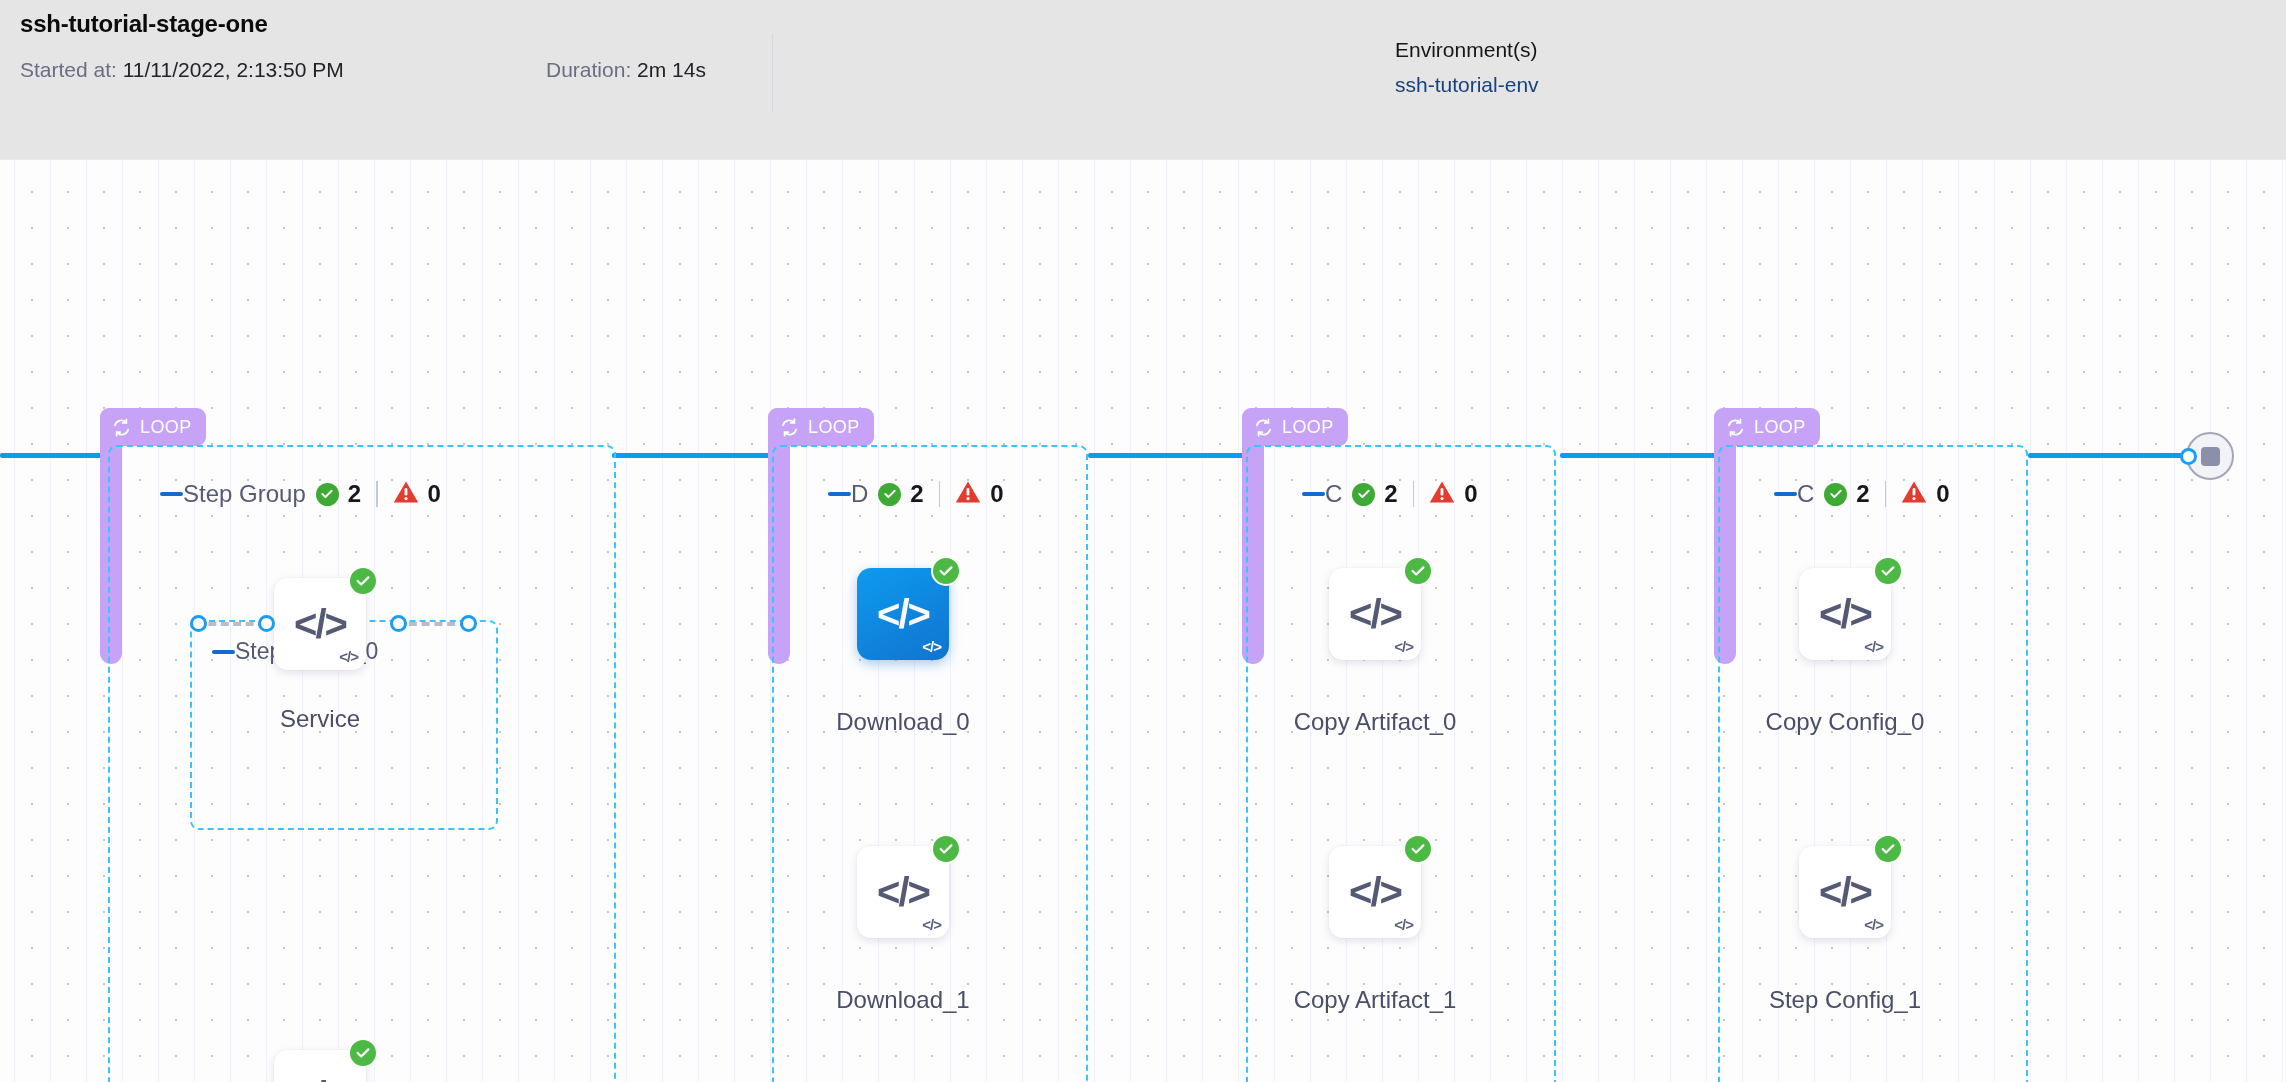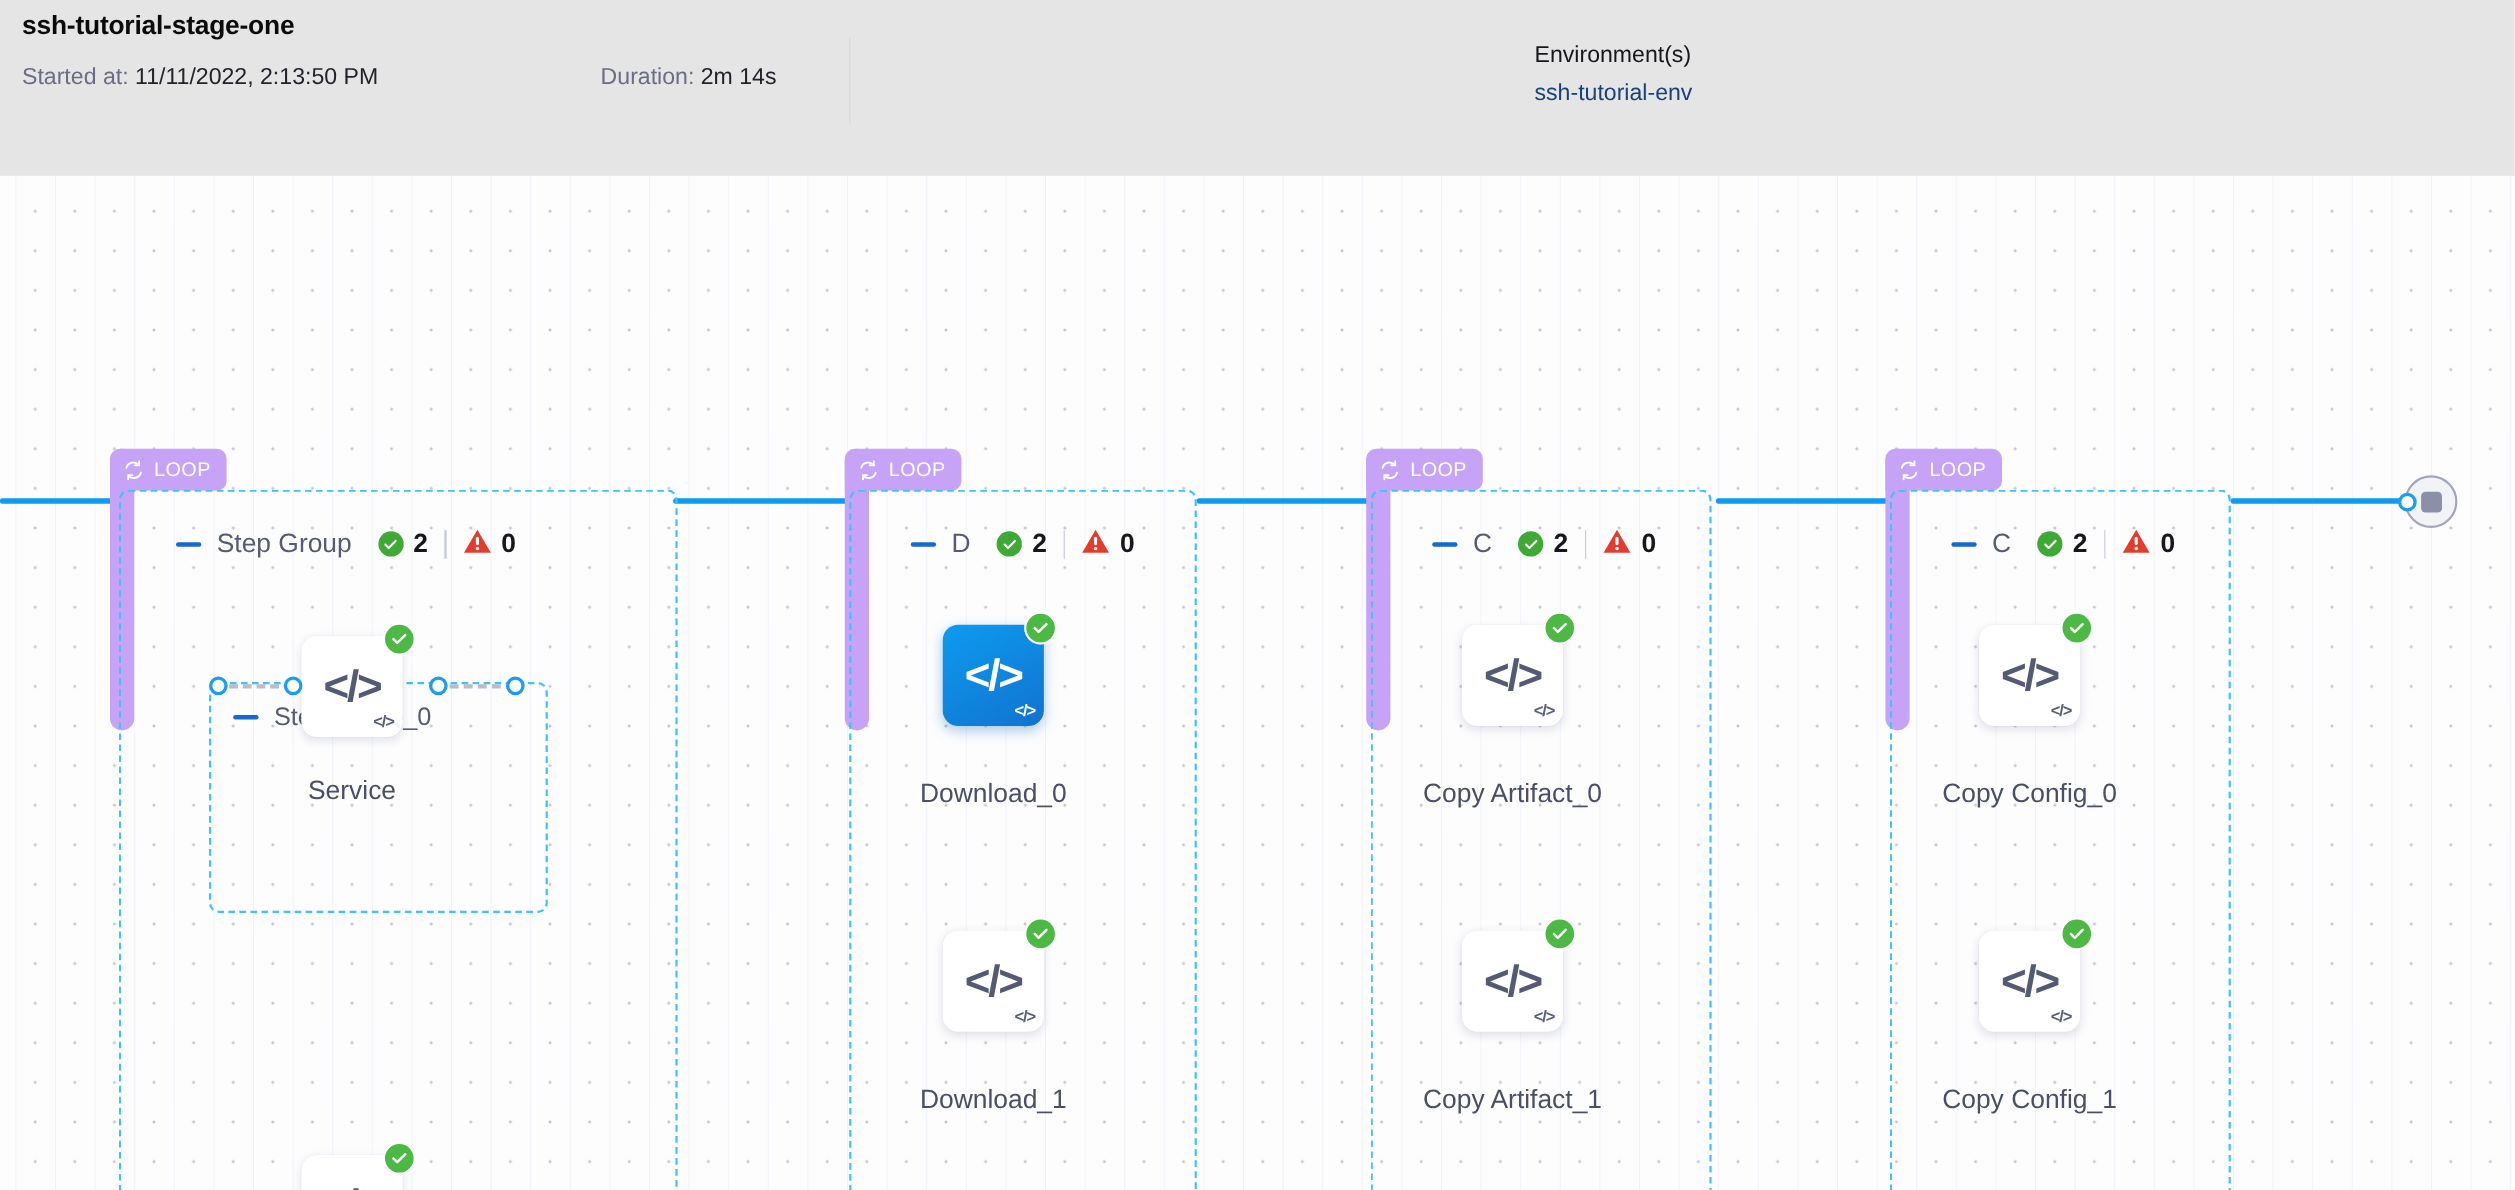--- a/index.html
+++ b/index.html
@@ -124,21 +124,20 @@
     border-radius: 9px;
     background: transparent;
   }
   .group-box.inner { border-width: 2.5px; }
 
   
   .grp-head {
     position: absolute;
     display: flex;
     align-items: center;
-    gap: 14px;
     white-space: nowrap;
   }
   .collapse-dash {
     width: 23px; height: 4px;
     background: #1569d0;
     border-radius: 2px;
     flex: none;
   }
   .grp-name {
     font-size: 24px;
@@ -524,20 +523,20 @@
 
   <div class="node" style="left:1799px; top:686px;">
     <span class="code-main">&lt;/&gt;</span>
     <span class="code-badge">&lt;/&gt;</span>
     <span class="status-badge">
       <svg width="16" height="16" viewBox="0 0 24 24" fill="none" stroke="#ffffff" stroke-width="3.4" stroke-linecap="round" stroke-linejoin="round">
           <path d="M20 6.5L9.2 17.3 4 12.1"></path>
         </svg>
     </span>
   </div>
-  <div class="node-label" style="left:1739px; top:826px; width:212px;">Copy Config_1</div>
+  <div class="node-label" style="left:1739px; top:826px; width:212px;">Step Config_1</div>
 
   <div class="end-node" style="left:2186px; top:272px;">
     <span class="stop-sq"></span>
   </div>
   <div class="port" style="left:2180px; top:288px;"></div>
 
 </div>
 
 </body></html>

